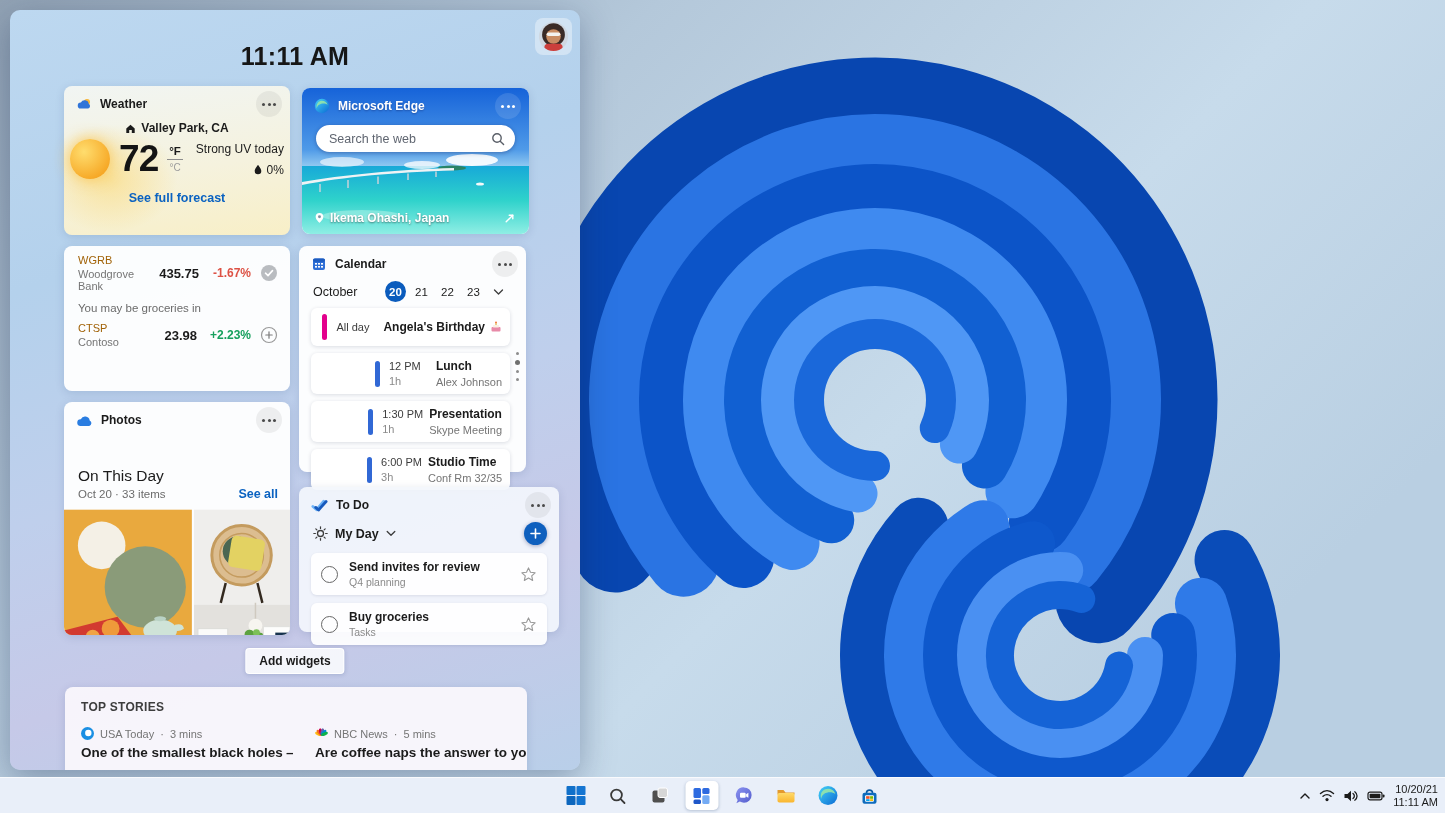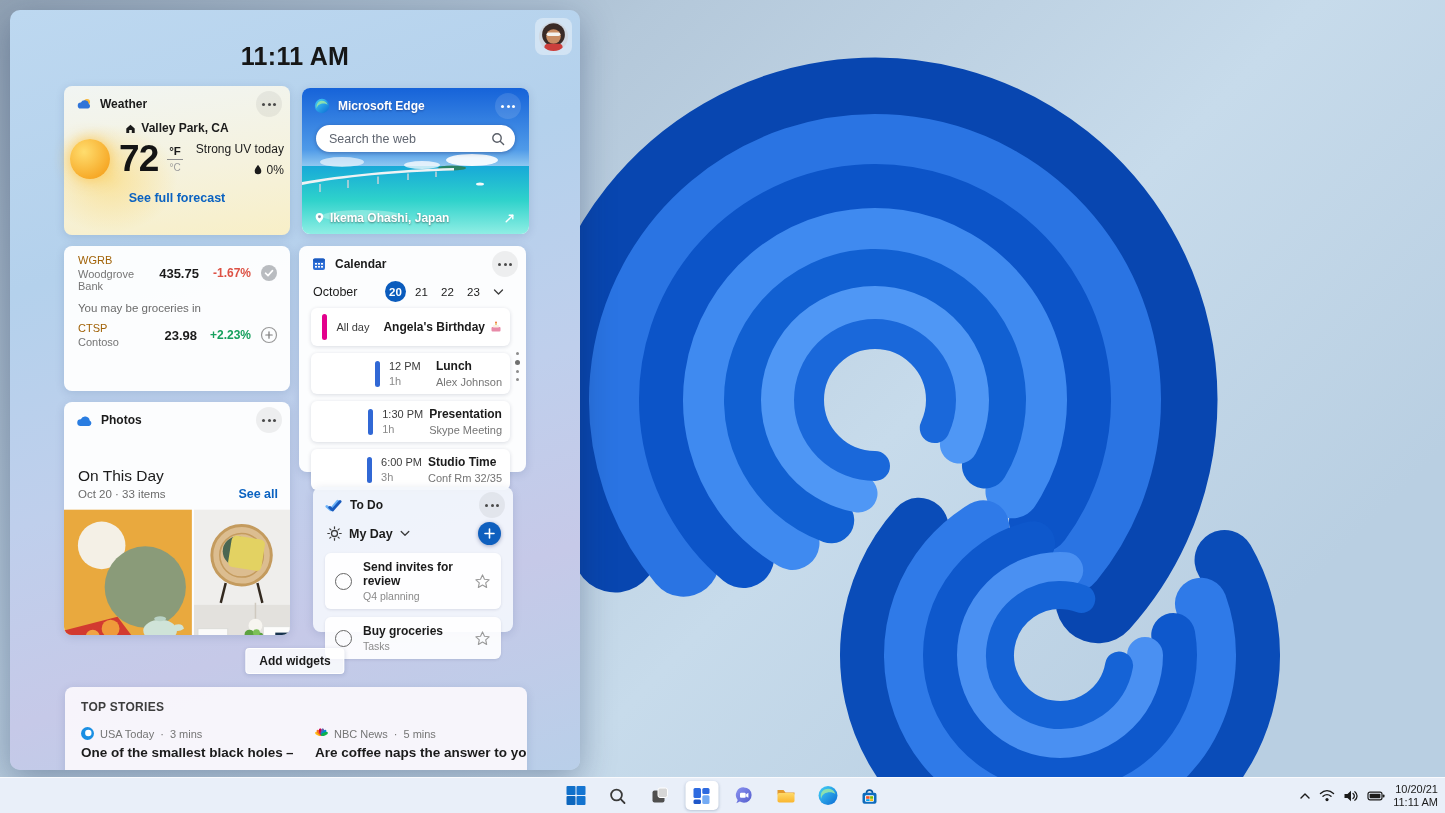--- a/index.html
+++ b/index.html
@@ -87,21 +87,21 @@
 .ev-time { width:47px; flex:none; }
 .ev-time .t { font-size:11px; color:#3c3c3c; }
 .ev-time .d { font-size:11px; color:#8a8a8a; margin-top:3px; }
 .ev-title { font-size:12px; font-weight:700; color:#1b1b1b; display:flex; gap:5px; align-items:center; }
 .ev-sub { font-size:11px; color:#757575; margin-top:3px; }
 .scroll-dots { position:absolute; right:6px; top:106px; display:flex; flex-direction:column; gap:5px; align-items:center; }
 .scroll-dots i { width:3px; height:3px; border-radius:50%; background:#8c8c8c; display:block; }
 .scroll-dots i.cur { width:5px; height:5px; background:#6f6f6f; }
 
 
-#todo { left:303px; top:477px; width:200px; height:145px; background:rgba(243,246,252,0.92); }
+#todo { left:289px; top:477px; width:260px; height:145px; background:rgba(243,246,252,0.92); }
 .myday-row { display:flex; align-items:center; gap:7px; padding:7px 12px 0 14px; }
 .myday-label { font-size:12.5px; font-weight:600; color:#1b1b1b; }
 .myday-toggle { background:none; border:none; cursor:pointer; display:flex; }
 .add-task { margin-left:auto; width:23px; height:23px; border-radius:50%; background:#0e5fbe; border:none; display:flex; align-items:center; justify-content:center; cursor:pointer; box-shadow:0 1px 4px rgba(0,20,90,0.35); }
 .task { display:flex; align-items:center; background:rgba(255,255,255,0.92); border-radius:6px; margin:8px 12px 0; padding:7px 10px; box-shadow:0 1px 3px rgba(0,20,60,0.10); }
 .task-check { width:17px; height:17px; border-radius:50%; border:1.5px solid #666; background:transparent; cursor:pointer; flex:none; }
 .task-body { margin-left:11px; }
 .task-title { font-size:12px; font-weight:600; color:#1b1b1b; }
 .task-list { font-size:10.5px; color:#8a8a8a; margin-top:2px; }
 .task-star { margin-left:auto; background:none; border:none; cursor:pointer; display:flex; }

